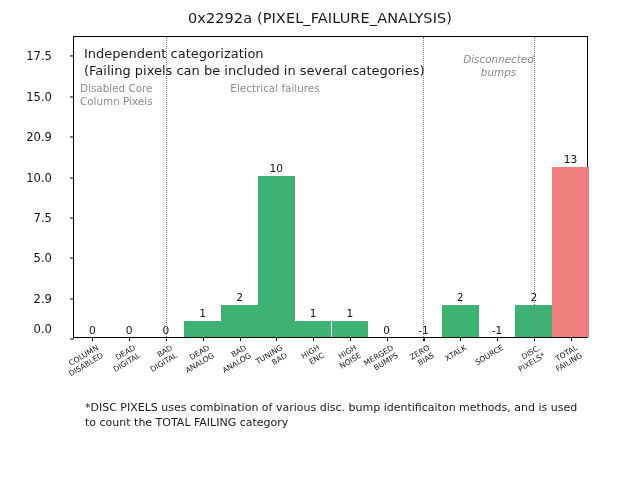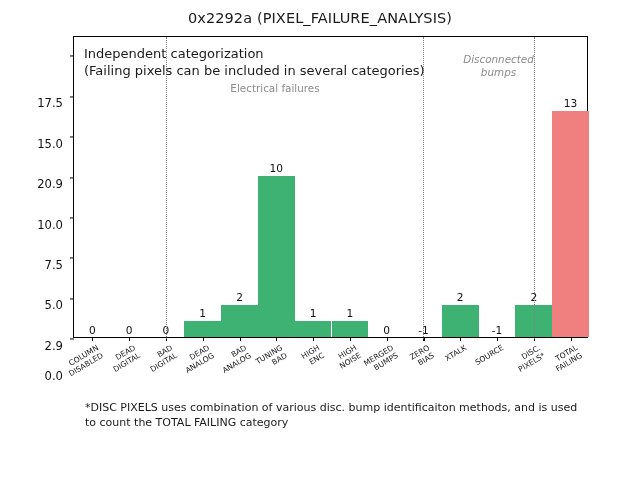--- a/index.html
+++ b/index.html
@@ -36,25 +36,24 @@
     width: 515px;
     height: 302px;
     border: 1.1px solid #000000;
     box-sizing: border-box;
     overflow: visible;
   }
   .ytick {
     position: absolute;
     right: 100%;
     transform: translateY(-50%);
-    padding-right: 11px;
+    padding-right: 22px;
     font-size: 11.6px;
     color: #111;
     white-space: nowrap;
-    margin-top: 47px;
   }
   .ytick-mark {
     position: absolute;
     right: 100%;
     width: 4px;
     height: 1.1px;
     background: #000;
     transform: translateY(-50%);
   }
 
@@ -263,32 +262,34 @@
       </div>
       <div class="bar" style="left: 367.857px; width: 36.7857px; height: 32.2995px; background: rgb(62, 178, 115);">
         <div class="bar-value">2</div>
       </div>
       <div class="zero-slot" style="left: 404.643px; width: 36.7857px; height: 0px;">
         <div class="bar-value">-1</div>
       </div>
       <div class="bar" style="left: 441.429px; width: 36.7857px; height: 32.2995px; background: rgb(62, 178, 115);">
         <div class="bar-value">2</div>
       </div>
-      <div class="bar" style="left: 478.214px; width: 36.7857px; height: 226px; background: rgb(240, 128, 128);">
+      <div class="bar" style="left: 478.214px; width: 36.7857px; height: 170px; background: rgb(240, 128, 128);">
         <div class="bar-value">13</div>
       </div>
     </div>
   <div id="dividers">
       <div class="divider" style="left: 91.9643px; height: 302px;"></div>
       <div class="divider" style="left: 349.464px; height: 302px;"></div>
       <div class="divider" style="left: 459.821px; height: 302px;"></div>
     </div>
 
   <div class="head-note" style="left:10px; top:8px;">Independent categorization</div>
   <div class="head-note" style="left:10px; top:25px;">(Failing pixels can be included in several categories)</div>
 
+  <div class="group-note" style="left:6px; top:45px; width:96px; text-align:left;">Disabled Core
+Column Pixels</div>
   <div class="group-note" style="left:106px; top:45px; width:190px;">Electrical failures</div>
   <div class="group-note" style="left:362px; top:16px; width:125px;font-style:italic;">Disconnected
 bumps</div>
 
 </div>
 
 <div id="footnote">*DISC PIXELS uses combination of various disc. bump identificaiton methods, and is used to count the TOTAL FAILING category</div>
 
 </body></html>

